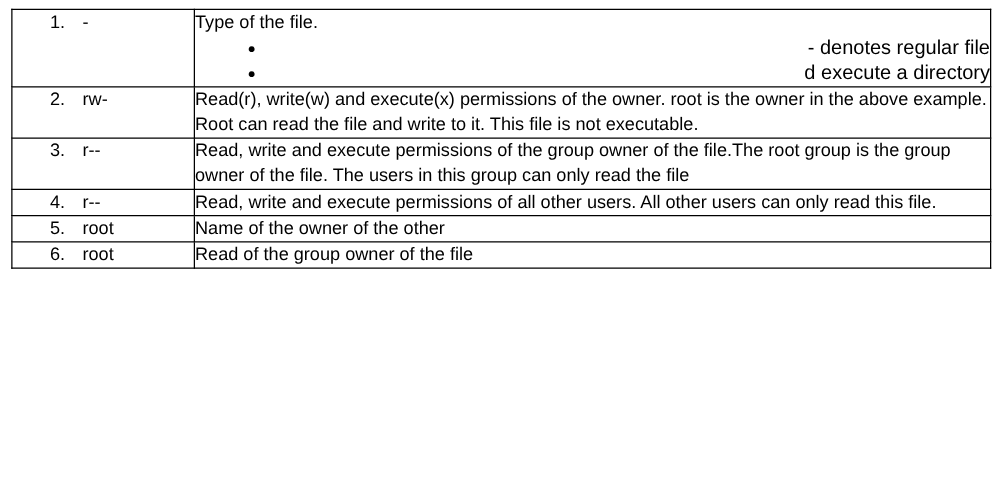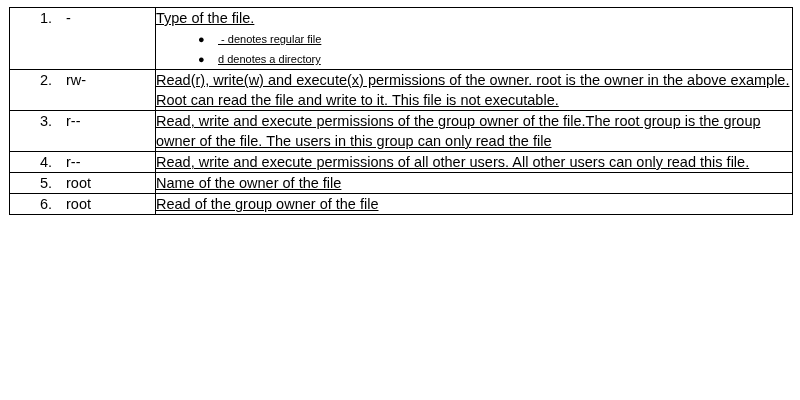--- a/index.html
+++ b/index.html
@@ -39,36 +39,36 @@
   }
   .idx-num {
     width: 26px;
     flex: 0 0 26px;
   }
   .idx-val {
     white-space: pre;
   }
   .desc-cell {
     padding: 9px 12px 10px 11px;
-    text-decoration: underline;
   }
   .desc-text {
     font-size: 14.5px;
     line-height: 20px;
   }
   ul.bullets {
     list-style: none;
     margin: 1px 0 0 0;
     padding: 0 0 0 42px;
   }
   ul.bullets li {
-    font-size: 11px;
+    font-size: 16px;
     line-height: 20px;
     position: relative;
     padding-left: 20px;
+    text-align: right;
   }
   ul.bullets li::before {
     content: "\25CF";
     position: absolute;
     left: 0;
     top: 0;
     font-size: 11px;
     line-height: 21px;
   }
   .bullet-text {
@@ -88,21 +88,21 @@
       <td class="idx-cell">
         <div class="idx-inner">
           <span class="idx-num">1.</span>
           <span class="idx-val">-</span>
         </div>
       </td>
       <td class="desc-cell">
         <div class="desc-text">Type of the file.</div>
         <ul class="bullets">
           <li><span class="bullet-text"> - denotes regular file</span></li>
-          <li><span class="bullet-text">d denotes a directory</span></li>
+          <li><span class="bullet-text">d execute a directory</span></li>
         </ul>
       </td>
     </tr>
     <tr>
       <td class="idx-cell">
         <div class="idx-inner">
           <span class="idx-num">2.</span>
           <span class="idx-val">rw-</span>
         </div>
       </td>
@@ -133,21 +133,21 @@
       </td>
     </tr>
     <tr>
       <td class="idx-cell">
         <div class="idx-inner">
           <span class="idx-num">5.</span>
           <span class="idx-val">root</span>
         </div>
       </td>
       <td class="desc-cell">
-        <div class="desc-text">Name of the owner of the file</div>
+        <div class="desc-text">Name of the owner of the other</div>
       </td>
     </tr>
     <tr>
       <td class="idx-cell">
         <div class="idx-inner">
           <span class="idx-num">6.</span>
           <span class="idx-val">root</span>
         </div>
       </td>
       <td class="desc-cell">

